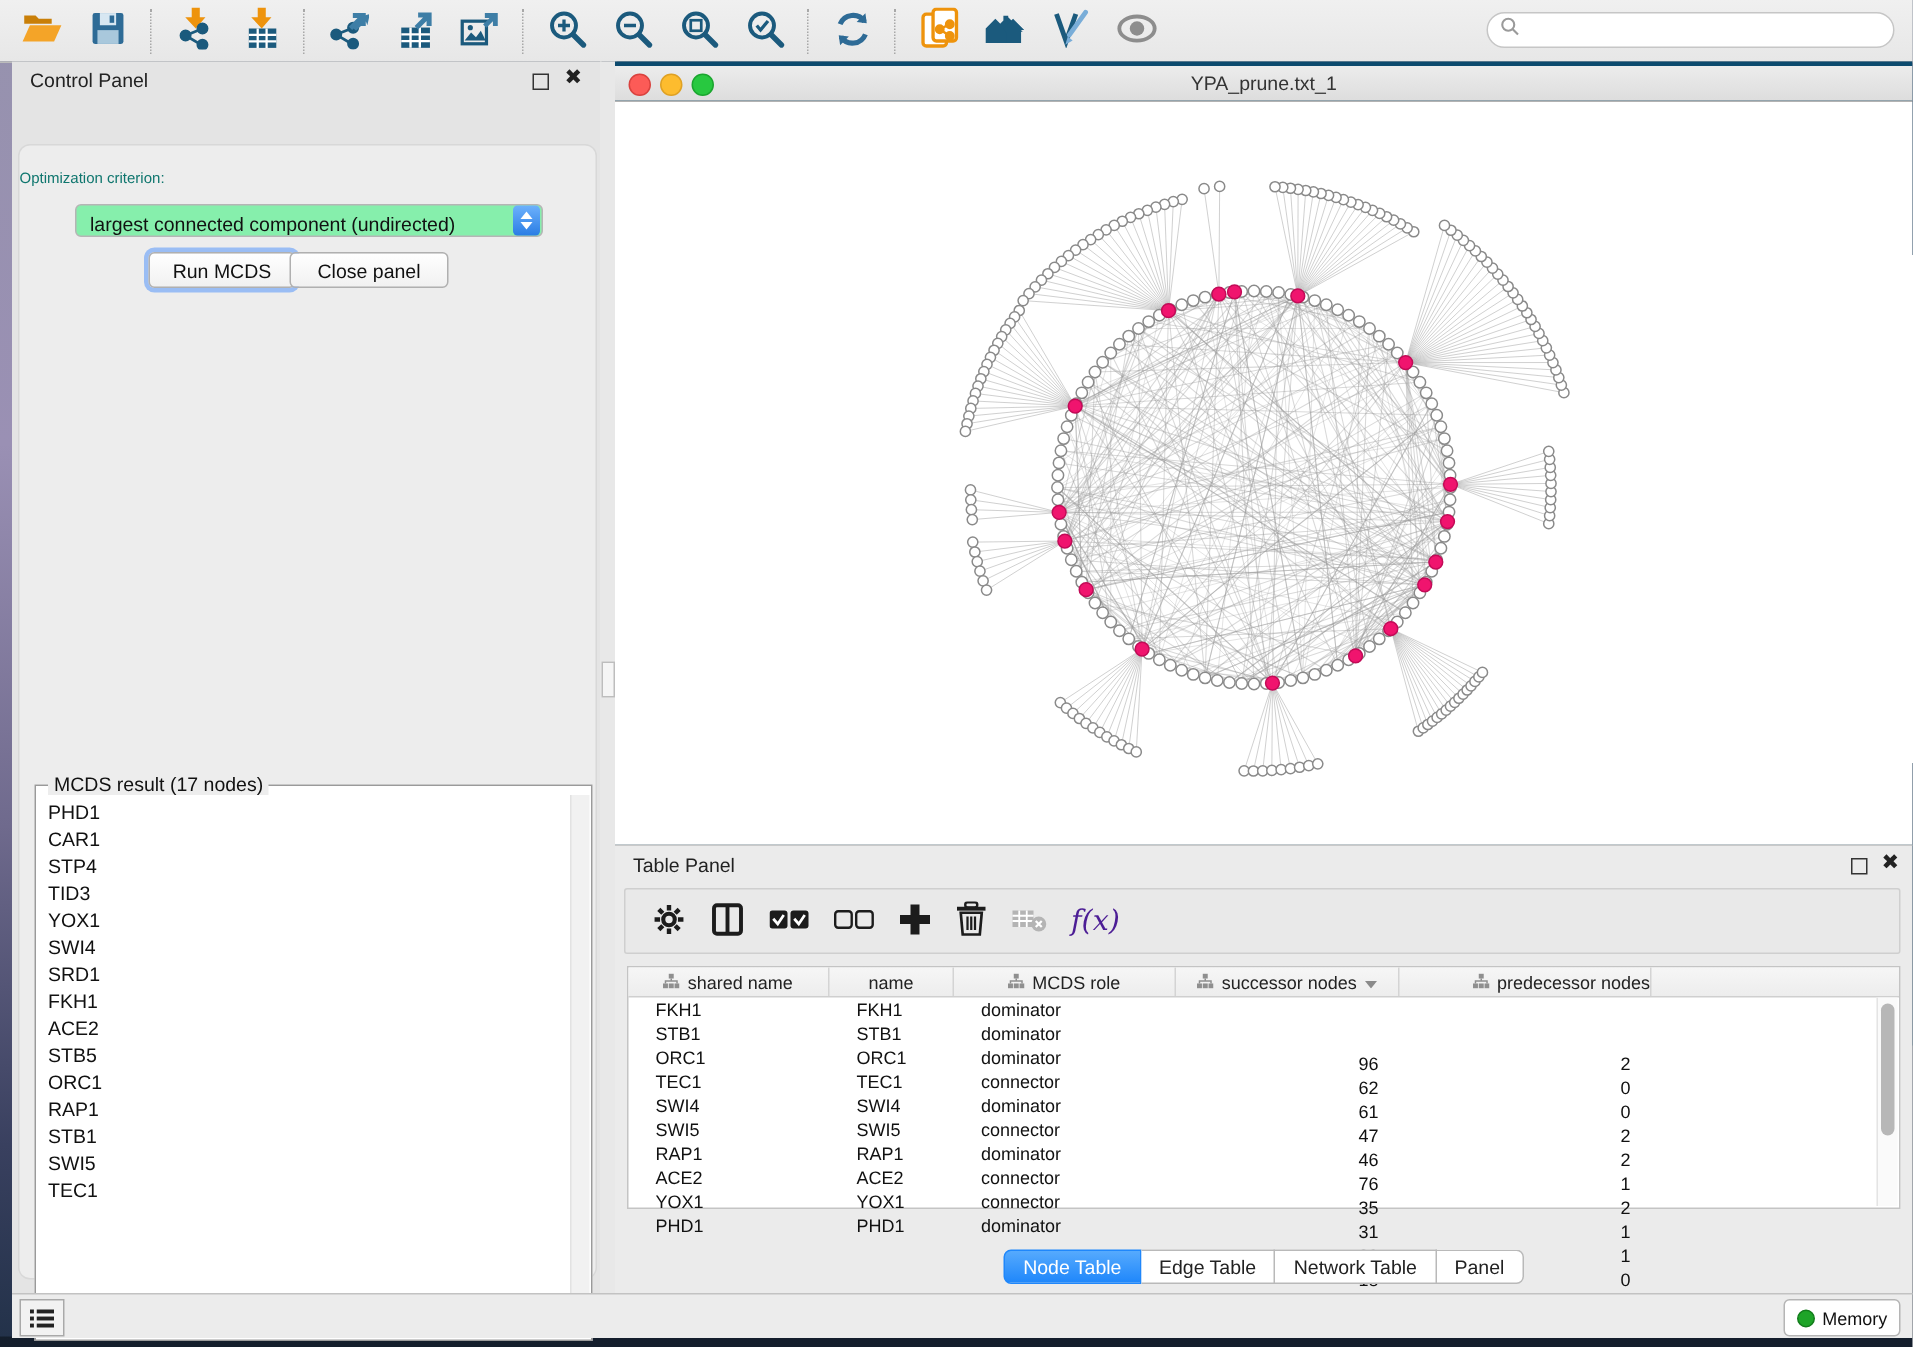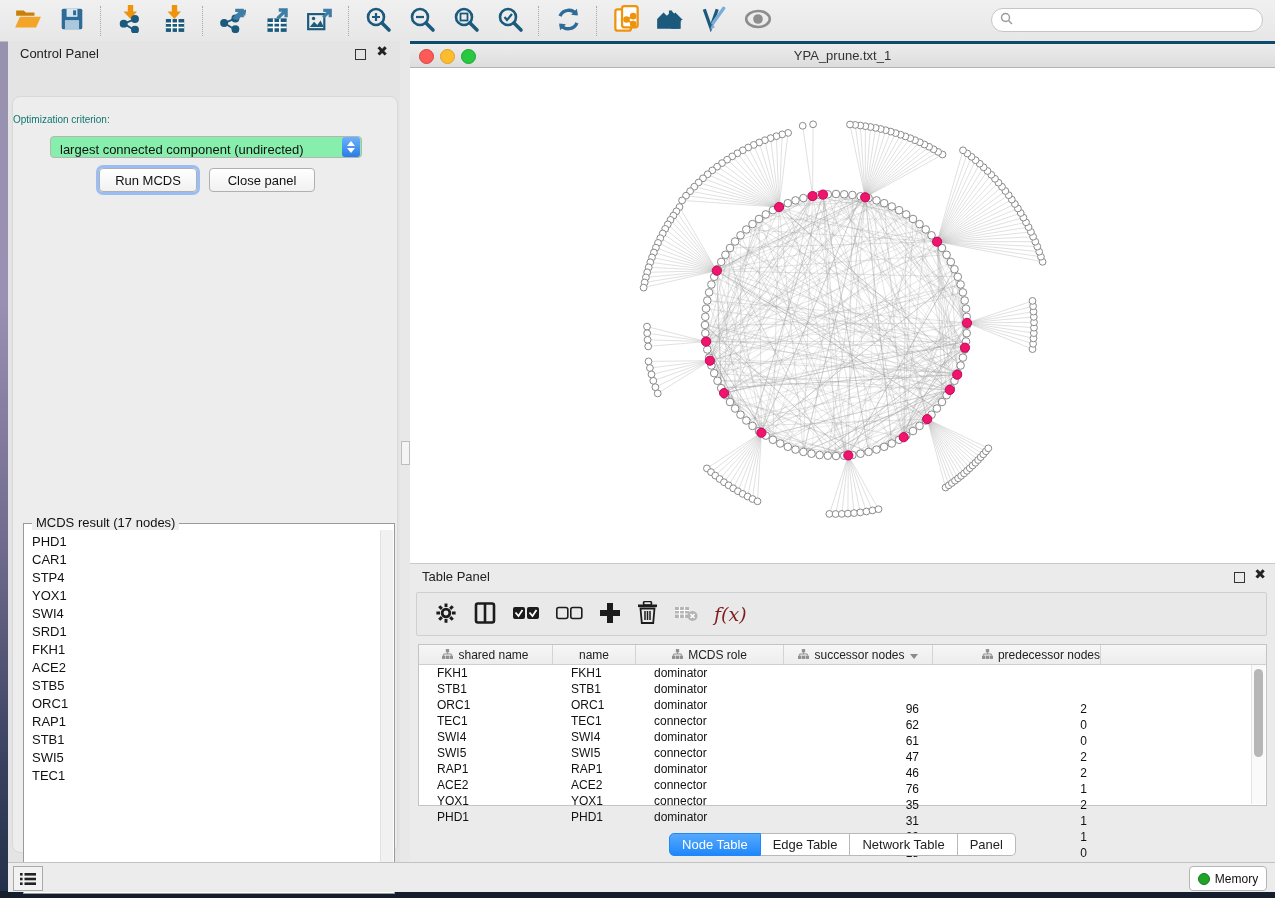--- a/index.html
+++ b/index.html
@@ -39,42 +39,42 @@
   #opt-select .val{flex:1;font-size:13px;padding-left:9px;color:#111;white-space:nowrap;}
   .stepper{width:18px;height:20px;border-radius:3px;background:linear-gradient(#6db1fc,#2a7de4);
     display:flex;flex-direction:column;align-items:center;justify-content:center;margin-right:1px;}
   .stepper .up{width:0;height:0;border-left:4px solid transparent;border-right:4px solid transparent;
     border-bottom:5px solid #fff;margin-bottom:2px;}
   .stepper .down{width:0;height:0;border-left:4px solid transparent;border-right:4px solid transparent;
     border-top:5px solid #fff;}
   .btn{background:linear-gradient(#ffffff,#f1f1f1);border:1px solid #b0b0b0;border-radius:4px;
     font-size:13px;color:#111;height:24px;box-sizing:border-box;}
   #run-btn{left:86px;top:71px;width:98px;box-shadow:0 0 0 3px rgba(85,150,250,.55);}
-  #closepanel-btn{left:196px;top:71px;width:106px;}
+  #closepanel-btn{left:180px;top:71px;width:106px;}
   #result-box{left:10px;top:426px;width:370px;height:369px;background:#fff;border:1px solid #9a9a9a;}
   #result-legend{position:absolute;top:-9px;left:8px;background:#ededed;padding:0 4px;font-size:13px;color:#111;}
   #result-list{position:absolute;left:1px;top:8px;right:14px;bottom:1px;overflow:hidden;}
   .result-item{font-size:13px;color:#111;padding:1.5px 0 1.5px 7px;}
   #result-scroll{position:absolute;right:1px;top:6px;width:12px;bottom:1px;background:#f1f1f1;border-left:1px solid #e2e2e2;}
   
   #splitter{left:400px;top:41px;width:10px;height:821px;background:#e8e8e8;border-right:1px solid #c9c9c9;}
   #split-handle{left:1px;top:400px;width:7px;height:22px;background:#f5f5f5;border:1px solid #bdbdbd;}
   
   #network-window{left:410px;top:41px;width:865px;height:656px;background:#0c4a6e;}
   #net-titlebar{left:0;top:3px;width:865px;height:23px;background:linear-gradient(#ececec,#dddddd);
     border-bottom:1px solid #b3b3b3;}
   .tl{position:absolute;top:5px;width:13px;height:13px;border-radius:50%;}
   #net-title{width:100%;text-align:center;top:4px;font-size:13px;color:#333;}
   #network-canvas{left:0;top:27px;width:865px;height:495px;background:#fff;}
   
   #table-panel{left:410px;top:563px;width:865px;height:299px;background:#ebebeb;border-top:1px solid #c9c9c9;}
   #tp-toolbar{left:6px;top:28px;width:851px;height:44px;background:#e9e9e9;border:1px solid #cfcfcf;
     border-radius:2px;display:flex;align-items:center;box-sizing:border-box;padding-left:10px;}
   .tpt-btn{background:transparent;border:none;margin:0 8px;padding:0;display:flex;align-items:center;}
-  .fx{font-family:"DejaVu Serif",serif;font-style:italic;font-size:19px;color:#7f1d1d;}
+  .fx{font-family:"DejaVu Serif",serif;font-style:italic;font-size:19px;color:#4c1d95;}
   #node-table{left:8px;top:80px;width:849px;height:162px;background:#fff;border:1px solid #c4c4c4;box-sizing:border-box;}
   #nt-header{display:flex;height:19px;border-bottom:1px solid #cfcfcf;background:linear-gradient(#f6f6f6,#ededed);}
   .nt-hcell{display:flex;align-items:center;justify-content:center;border-right:1px solid #d4d4d4;
     font-size:12px;color:#222;box-sizing:border-box;gap:5px;}
   .nt-row{display:flex;height:16px;}
   .nt-cell{font-size:12px;color:#111;box-sizing:border-box;padding:1px 12px 0 18px;white-space:nowrap;}
   .nt-cell.num{text-align:right;padding-right:14px;margin-top:36px;}
   #nt-scroll{position:absolute;right:1px;top:20px;width:13px;bottom:1px;background:#fafafa;border-left:1px solid #e4e4e4;}
   #nt-thumb{position:absolute;left:2px;top:4px;width:9px;height:88px;background:#b7b7b7;border-radius:5px;}
   #tp-tabs{position:absolute;left:0;right:0;top:269px;display:flex;justify-content:center;}
@@ -267,20 +267,21 @@
         </span>
     </div>
     <button class="btn abs" id="run-btn">Run MCDS</button>
     <button class="btn abs" id="closepanel-btn">Close panel</button>
     <div class="abs" id="result-box">
       <span id="result-legend">MCDS result (17 nodes)</span>
       <div id="result-list">
           <div class="result-item">PHD1</div>
           <div class="result-item">CAR1</div>
           <div class="result-item">STP4</div>
+          <div class="result-item">TID3</div>
           <div class="result-item">YOX1</div>
           <div class="result-item">SWI4</div>
           <div class="result-item">SRD1</div>
           <div class="result-item">FKH1</div>
           <div class="result-item">ACE2</div>
           <div class="result-item">STB5</div>
           <div class="result-item">ORC1</div>
           <div class="result-item">RAP1</div>
           <div class="result-item">STB1</div>
           <div class="result-item">SWI5</div>

